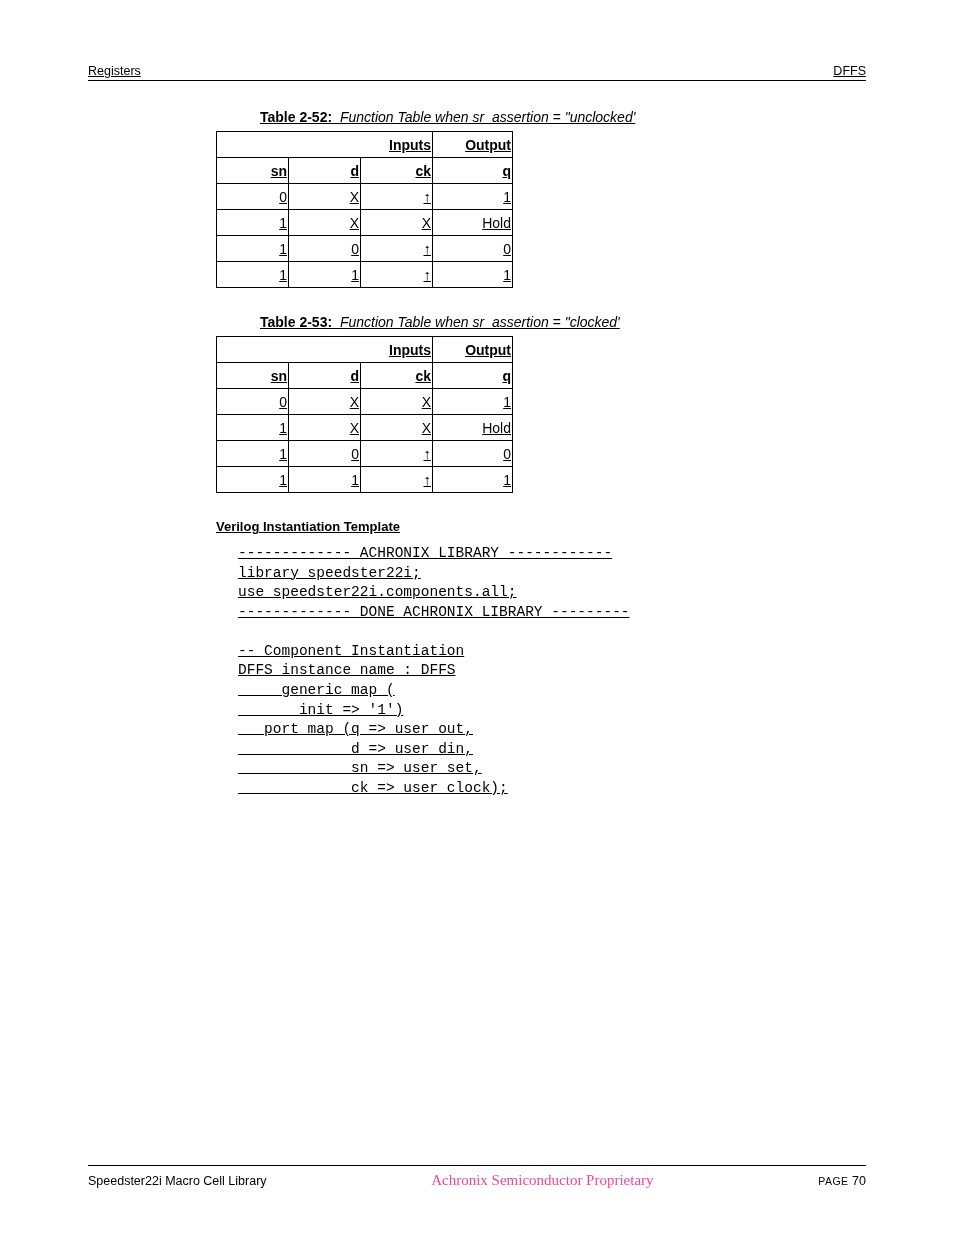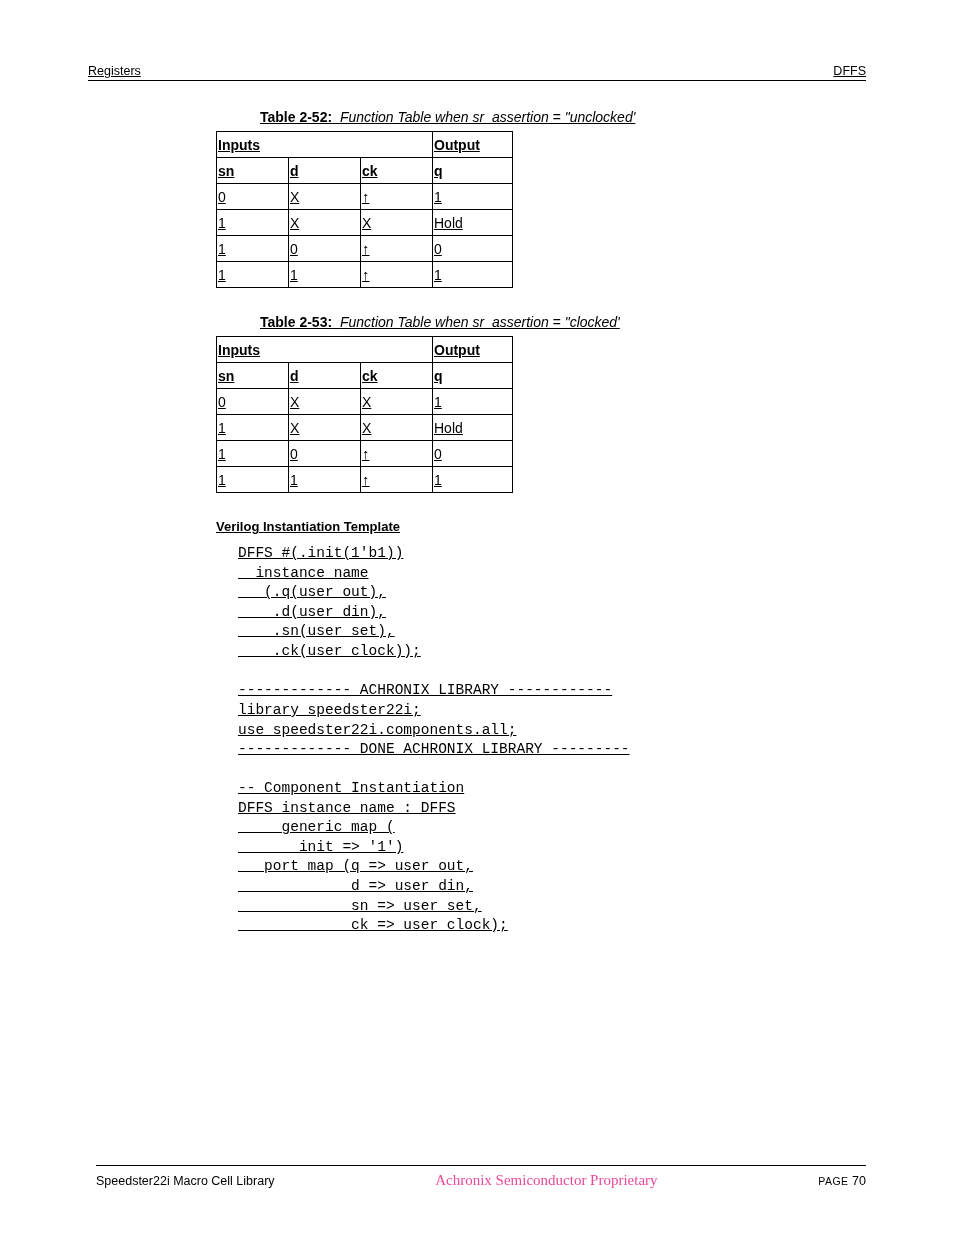--- a/index.html
+++ b/index.html
@@ -39,21 +39,21 @@
   }
   .tbl-caption b { font-weight: 700; margin-left: 44px; }
   .tbl-caption i { font-style: italic; }
   table.func {
     border-collapse: collapse;
     font-size: 14px;
     margin-bottom: 26px;
   }
   table.func th, table.func td {
     border: 1px solid #000;
-    text-align: left;
+    text-align: right;
     height: 26px;
     box-sizing: border-box;
   }
   table.func th {
     font-weight: 700;
     background: #fff;
   }
   table.func .col-narrow { width: 72px; }
   table.func .col-out    { width: 80px; }
   table.func .grp-inputs { }
@@ -64,21 +64,21 @@
   }
   pre.code {
     font-family: "Courier New", Courier, monospace;
     font-size: 14.5px;
     line-height: 1.35;
     margin: 0 0 20px 22px;
     white-space: pre;
   }
   .footer {
     position: absolute;
-    left: 96px;
+    left: 88px;
     right: 88px;
     bottom: 46px;
   }
   .footer-rule {
     border-top: 1px solid #000;
     margin-bottom: 6px;
   }
   .footer-row {
     display: flex;
     justify-content: space-between;
@@ -188,26 +188,20 @@
         <tr>
           <td>1</td>
           <td>1</td>
           <td><span class="arrow">↑</span></td>
           <td>1</td>
         </tr>
       </tbody>
     </table>
 
     <h3 class="section">Verilog Instantiation Template</h3>
-    <pre class="code">DFFS #(.init(1'b1))
-  instance_name
-   (.q(user_out),
-    .d(user_din),
-    .sn(user_set),
-    .ck(user_clock));</pre>
 
     <pre class="code">------------- ACHRONIX LIBRARY ------------
 library speedster22i;
 use speedster22i.components.all;
 ------------- DONE ACHRONIX LIBRARY ---------
 
 -- Component Instantiation
 DFFS_instance_name : DFFS
      generic map (
        init =&gt; '1')

